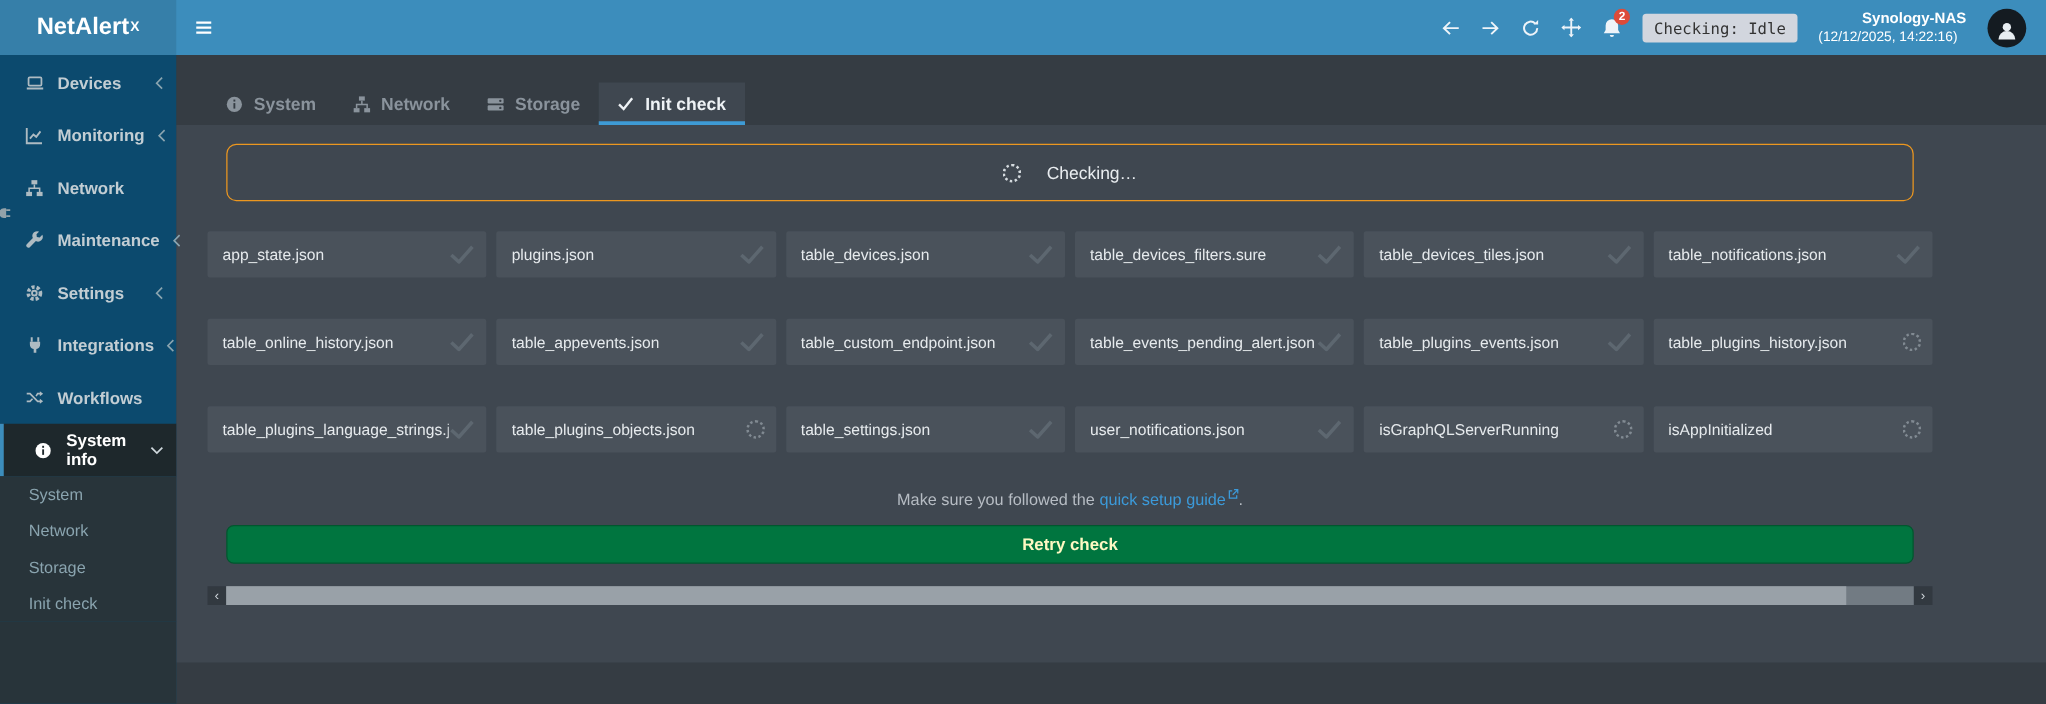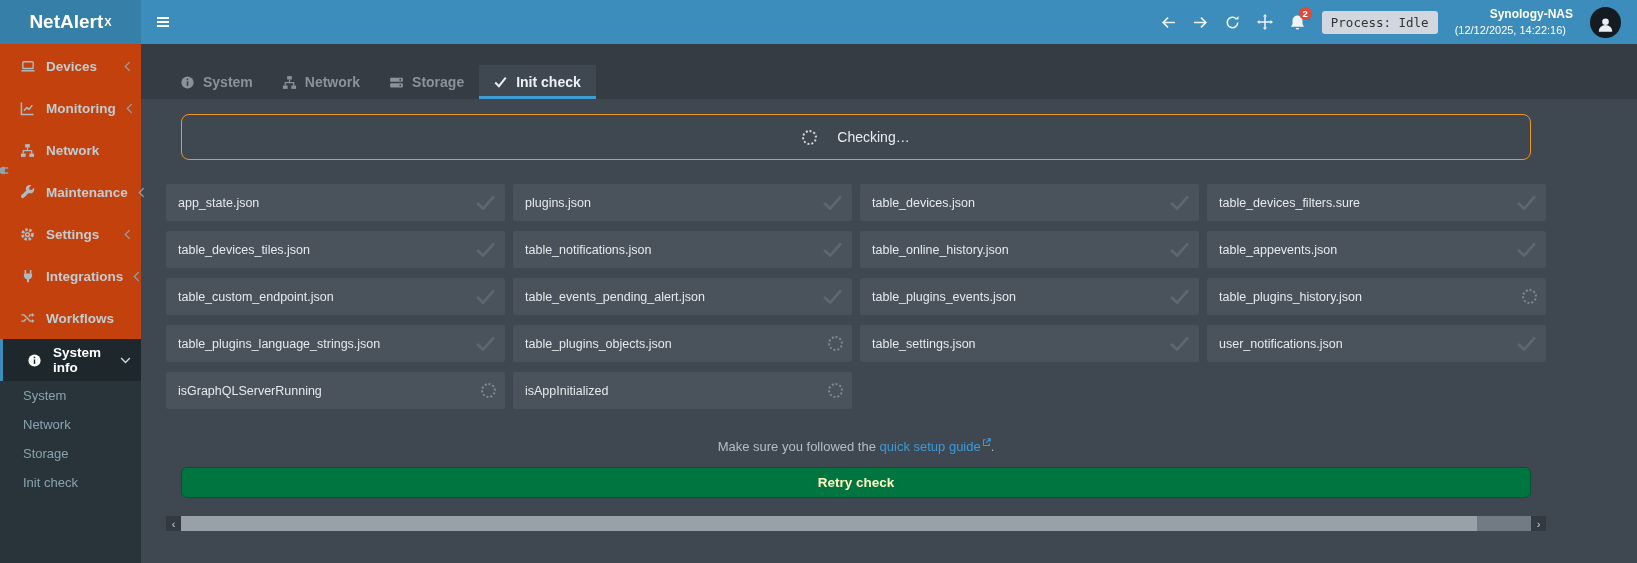--- a/index.html
+++ b/index.html
@@ -41,21 +41,21 @@
     width:31px; height:31px; border-radius:50%; background:#141b21;
     display:flex; align-items:center; justify-content:center; overflow:hidden; cursor:pointer;
   }
   .avatar svg { margin-top:4px; }
 
   
   .layout { display:flex; height:519px; }
 
   
   .sidebar {
-    width:141px; flex:0 0 141px; background:#c2410c; color:#c2cdd3;
+    width:141px; flex:0 0 141px; background:#0c4a6e; color:#c2cdd3;
     display:flex; flex-direction:column; padding-top:1px; position:relative;
     --hole:#2c3b41;
   }
   .side-item {
     height:42px; display:flex; align-items:center; gap:10px;
     padding:0 10px 0 16px; font-size:13.5px; font-weight:600; cursor:pointer;
     border-left:3px solid transparent;
   }
   .sicon { width:17px; display:flex; justify-content:center; color:#aebbc2; flex:0 0 17px; }
   .chev { margin-left:auto; color:#8aa4af; display:flex; }
@@ -94,21 +94,21 @@
     display:flex; align-items:center; justify-content:center; gap:20px;
     color:#e9edf0; font-size:14px;
   }
   .st-spinner {
     width:15px; height:15px; border:2px dotted #818a92; border-radius:50%;
     flex:0 0 auto; display:inline-block;
   }
   .spinner-light { border-color:#d4dade; }
 
   .check-grid {
-    display:grid; grid-template-columns:repeat(4, 1fr); gap:10px 8px;
+    display:grid; grid-template-columns:repeat(6, 1fr); gap:33px 8px;
     margin-bottom:26px;
   }
   .check-item {
     height:37px; background:#4a525b; border-radius:2px; overflow:hidden;
     display:flex; align-items:center; justify-content:space-between;
     padding:0 9px 0 12px;
   }
   .check-label {
     font-size:12.5px; color:#e6eaed; white-space:nowrap; overflow:hidden;
   }
@@ -177,21 +177,21 @@
     </span>
     <span class="bell-wrap">
       <span>
         <svg width="15" height="17" viewBox="0 0 18 20">
             <path d="M9 1.5a6 6 0 0 0-6 6v4.2L1.2 15h15.6L15 11.7V7.5a6 6 0 0 0-6-6z" fill="currentColor"></path>
             <path d="M7 16.5a2 2 0 0 0 4 0z" fill="currentColor"></path>
           </svg>
       </span>
       <span class="badge-red">2</span>
     </span>
-    <span class="proc-badge">Process: Idle</span>
+    <span class="proc-badge">Checking: Idle</span>
     <span class="hostinfo">
       <div class="hname">Synology-NAS</div>
       <div class="htime">(12/12/2025, 14:22:16)</div>
     </span>
     <span class="avatar">
       <svg width="19" height="19" viewBox="0 0 24 24">
           <circle cx="12" cy="8.5" r="4.2" fill="#e8eef2"></circle>
           <path d="M3.5 21a8.5 8.5 0 0 1 17 0z" fill="#e8eef2"></path>
         </svg>
     </span>

